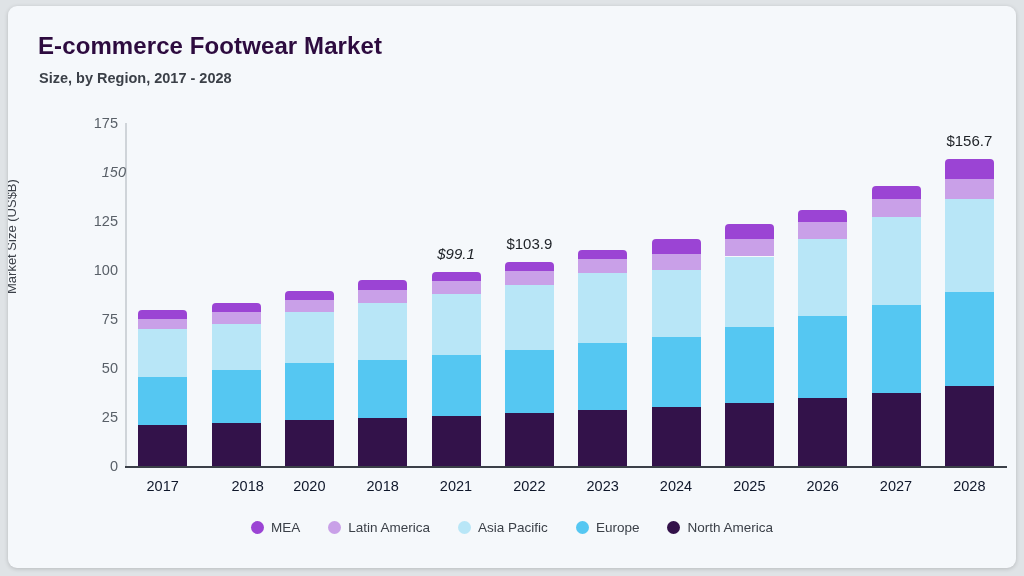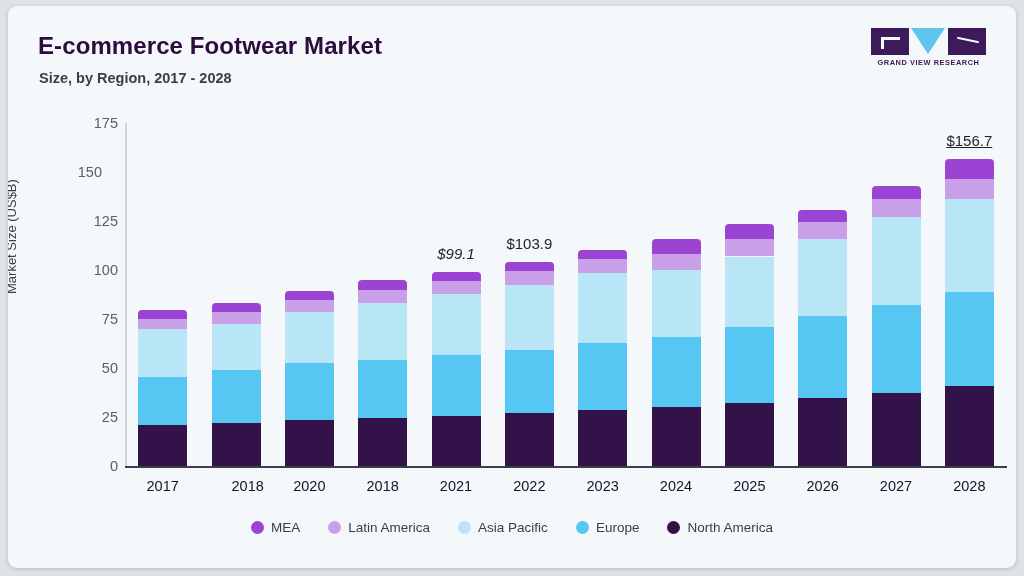--- a/index.html
+++ b/index.html
@@ -105,31 +105,20 @@
   .leg-lab{font-size:13.5px;color:#3b4048;white-space:nowrap;}
 </style>
 </head>
 <body>
 
 <div id="card">
 
   <div id="title">E-commerce Footwear Market</div>
   <div id="subtitle">Size, by Region, 2017 - 2028</div>
 
-  <div id="logo">
-    <div class="logo-blk" id="logo-l">
-      <div class="logo-notch" style="left:10px;top:9px;width:19px;height:3px;"></div>
-      <div class="logo-notch" style="left:10px;top:9px;width:3px;height:12px;"></div>
-    </div>
-    <div id="logo-tri"></div>
-    <div class="logo-blk" id="logo-r">
-      <div class="logo-notch" style="left:9px;top:11px;width:22px;height:2px;transform:rotate(12deg);"></div>
-    </div>
-    <div id="logo-text">GRAND VIEW RESEARCH</div>
-  </div>
 
   <div id="ytitle">Market Size (US$B)</div>
   <div id="axis-line"></div>
   <div id="base-line"></div>
 
   <div id="plot">
       <div class="bar" style="left: 12.1667px; width: 49px; height: 343px;">
         <div class="seg" title="North America 2017: 20.7" style="background: rgb(51, 18, 74); height: 40.572px; bottom: 0px;"></div>
         <div class="seg" title="Europe 2017: 24.8" style="background: rgb(85, 199, 242); height: 48.608px; bottom: 40.572px;"></div>
         <div class="seg" title="Asia Pacific 2017: 24.2" style="background: rgb(184, 230, 247); height: 47.432px; bottom: 89.18px;"></div>
@@ -237,30 +226,30 @@
         <span class="leg-lab">North America</span>
       </div>
     </div>
 
 <div class="ylab" style="left: 56px; top: 460px;">0</div>
     <div class="ylab" style="left: 56px; top: 411px;">25</div>
     <div class="ylab" style="left: 56px; top: 362px;">50</div>
     <div class="ylab" style="left: 56px; top: 313px;">75</div>
     <div class="ylab" style="left: 56px; top: 264px;">100</div>
     <div class="ylab" style="left: 56px; top: 215px;">125</div>
-    <div class="ylab" style="left: 40px; top: 166px;">150</div>
+    <div class="ylab" style="left: 64px; top: 166px; font-style: italic;">150</div>
     <div class="ylab" style="left: 56px; top: 117px;">175</div>
     <div class="xlab" style="left: 118px; width: 73.3333px;">2017</div>
     <div class="xlab" style="left: 203px; width: 73.3333px;">2018</div>
     <div class="xlab" style="left: 264.667px; width: 73.3333px;">2020</div>
     <div class="xlab" style="left: 338px; width: 73.3333px;">2018</div>
     <div class="xlab" style="left: 411.333px; width: 73.3333px;">2021</div>
     <div class="xlab" style="left: 484.667px; width: 73.3333px;">2022</div>
     <div class="xlab" style="left: 558px; width: 73.3333px; text-align: center;">2023</div>
     <div class="xlab" style="left: 631.333px; width: 73.3333px;">2024</div>
     <div class="xlab" style="left: 704.667px; width: 73.3333px;">2025</div>
     <div class="xlab" style="left: 778px; width: 73.3333px;">2026</div>
     <div class="xlab" style="left: 851.333px; width: 73.3333px;">2027</div>
     <div class="xlab" style="left: 924.667px; width: 73.3333px;">2028</div>
     <div class="vlab" style="left: 399.333px; width: 97.3333px; top: 238.764px; font-style: italic;">$99.1</div>
     <div class="vlab" style="left: 472.667px; width: 97.3333px; top: 229.356px;">$103.9</div>
-    <div class="vlab" style="left: 912.667px; width: 97.3333px; top: 125.868px; text-decoration: underline;">$156.7</div>
+    <div class="vlab" style="left: 912.667px; width: 97.3333px; top: 125.868px;">$156.7</div>
   </div>
 
 </body></html>

